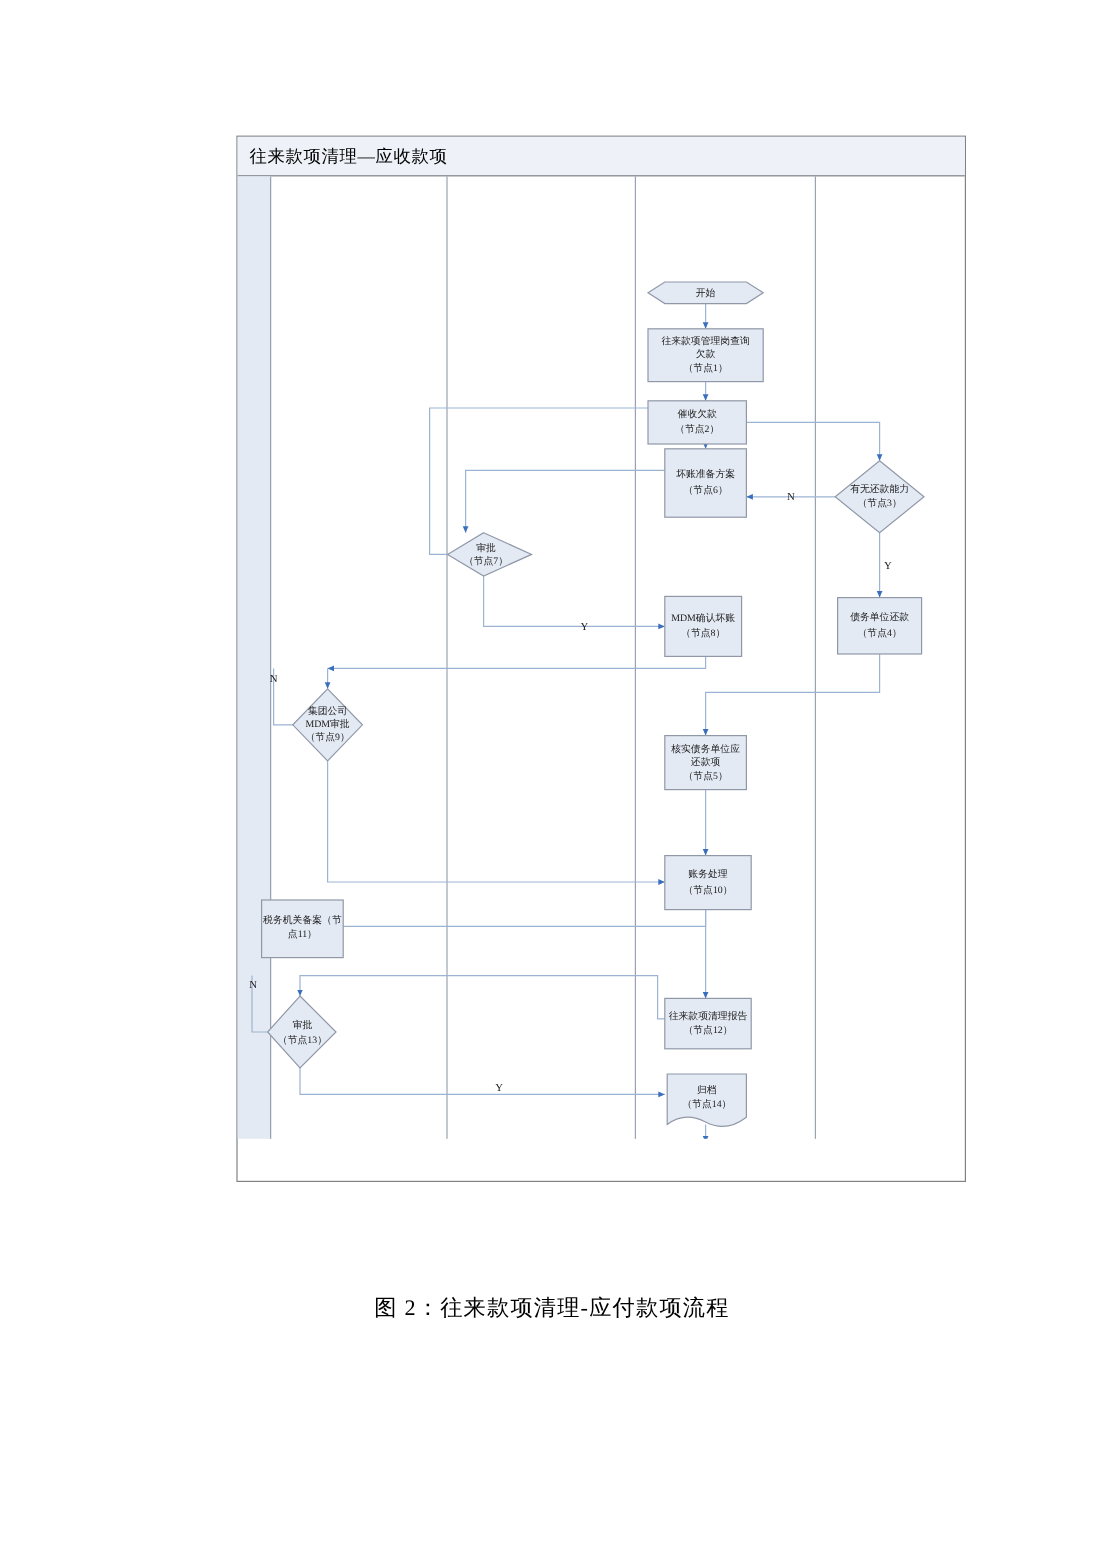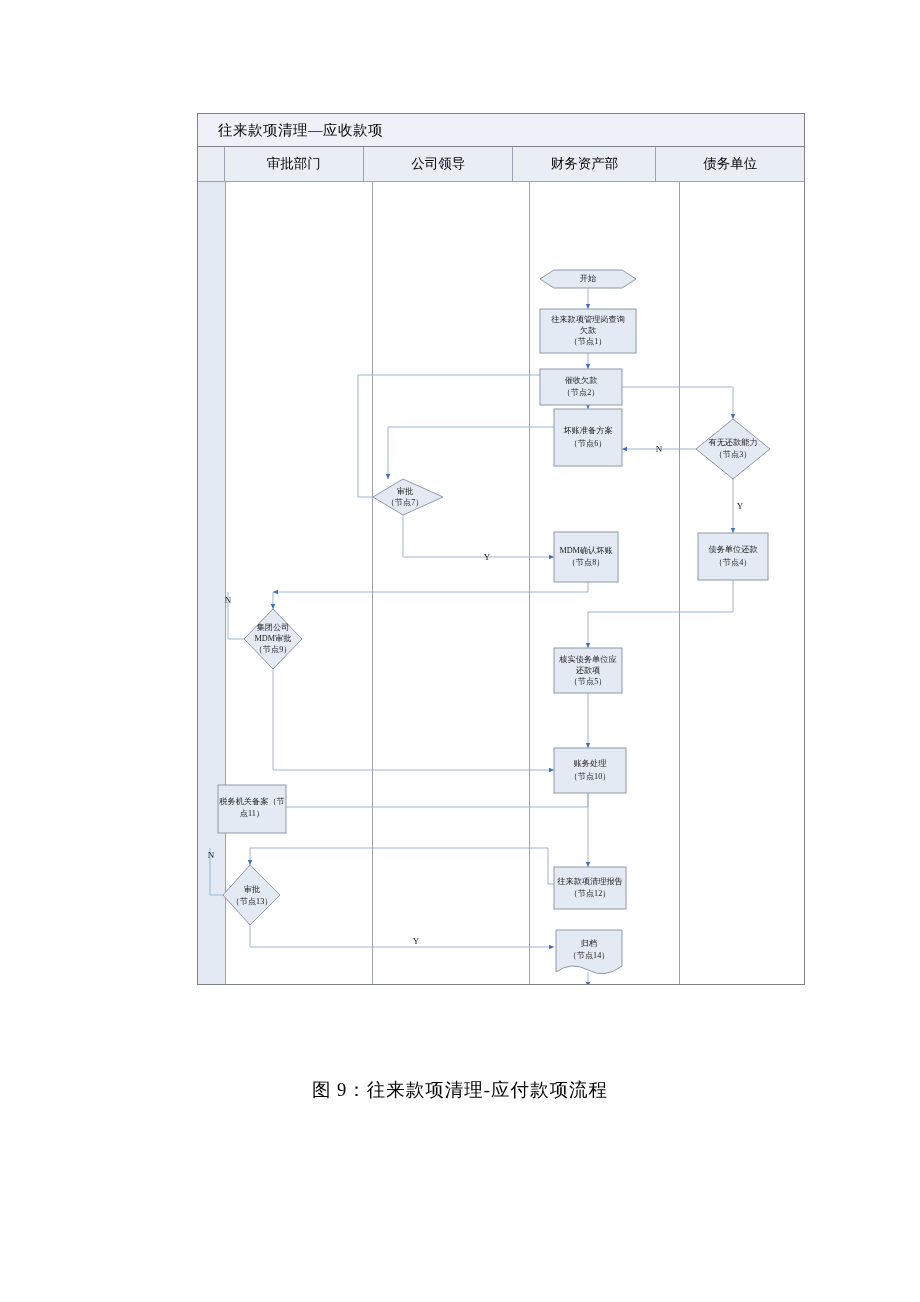--- a/index.html
+++ b/index.html
@@ -18,21 +18,21 @@
     width:608px;height:872px;
     box-sizing:border-box;
     border:1px solid #808285;
     background:#ffffff;
   }
   .title-row{
     height:33px;box-sizing:border-box;
     border-bottom:1px solid #808285;
     background:#eef1f7;
     display:flex;align-items:center;
-    padding-left:20px;
+    padding-left:10px;
     font-size:14.5px;
     letter-spacing:.5px;
   }
   .header-row{
     display:flex;height:35px;box-sizing:border-box;
     border-bottom:1px solid #9aa2b1;
     background:#e9edf4;
   }
   .header-row .cell{
     box-sizing:border-box;
@@ -102,27 +102,20 @@
 </style>
 </head>
 <body>
 
 <div class="page">
 
   <div class="chart-wrap">
 
     <div class="title-row">往来款项清理—应收款项</div>
 
-    <div class="header-row">
-      <div class="cell c0"></div>
-      <div class="cell c1">审批部门</div>
-      <div class="cell c2">公司领导</div>
-      <div class="cell c3">财务资产部</div>
-      <div class="cell c4">债务单位</div>
-    </div>
 
     <div class="lanes">
       <div class="lane-fill"></div>
       <div class="lane-div d1"></div>
       <div class="lane-div d2"></div>
       <div class="lane-div d3"></div>
 
       <svg class="flow" viewBox="0 0 608 802">
         <defs>
           <marker id="ah" viewBox="0 0 10 10" refX="9" refY="5" markerWidth="6" markerHeight="6" orient="auto-start-reverse">
@@ -270,15 +263,15 @@
         <text class="branchText" x="461" y="270">N</text>
         <text class="branchText" x="542" y="327">Y</text>
         <text class="branchText" x="289" y="378">Y</text>
         <text class="branchText" x="30" y="421">N</text>
         <text class="branchText" x="13" y="676">N</text>
         <text class="branchText" x="218" y="762">Y</text>
       </svg>
     </div>
   </div>
 
-  <div class="caption">图 9：往来款项清理-应付款项流程</div>
+  <div class="caption">图 2：往来款项清理-应付款项流程</div>
 
 </div>
 
 </body></html>

